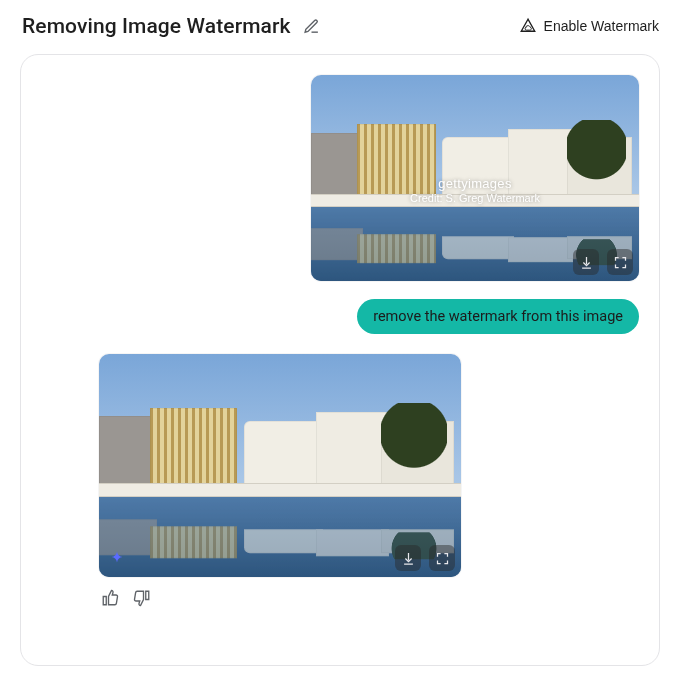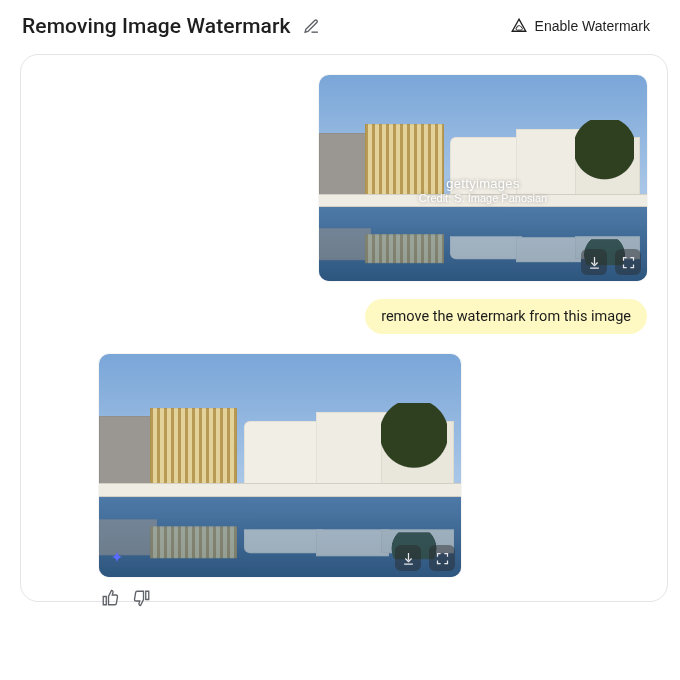--- a/index.html
+++ b/index.html
@@ -5,36 +5,36 @@
   * { box-sizing: border-box; margin: 0; padding: 0; }
   body {
     width: 680px; height: 680px;
     background: #fff;
     font-family: -apple-system, "Segoe UI", Roboto, Arial, sans-serif;
     color: #1f1f1f;
     overflow: hidden;
   }
   .topbar {
     display: flex; align-items: center; justify-content: space-between;
-    padding: 14px 30px 10px 22px;
+    padding: 14px 21px 10px 22px;
   }
   .title-wrap { display: flex; align-items: center; gap: 10px; }
   .page-title { font-size: 21px; font-weight: 500; color: #1f1f1f; letter-spacing: .1px; }
   .edit-btn { background: none; border: none; cursor: pointer; display: flex; padding: 2px; color: #5f6368; }
   .autosave {
     display: flex; align-items: center; gap: 7px;
     font-size: 14px; color: #1f1f1f; cursor: pointer;
     background: none; border: none;
   }
   .card {
-    margin: 6px 12px 0 20px;
+    margin: 6px 20px 0 20px;
     border: 1px solid #e4e4e7;
     border-radius: 18px;
     padding: 16px 14px 12px 14px;
-    height: 548px;
+    height: 612px;
     position: relative;
   }
   .msg-row { display: flex; width: 100%; }
   .msg-row.right { justify-content: flex-end; }
   .msg-row.left  { justify-content: flex-start; }
 
   
   .photo {
     position: relative;
     border-radius: 10px;
@@ -77,21 +77,21 @@
   .img-actions button {
     width:26px; height:26px; border:none; border-radius:6px;
     background: rgba(40,40,40,.45); color:#e8e8ec;
     display:flex; align-items:center; justify-content:center; cursor:pointer;
   }
   .sparkle {
     position:absolute; left:8px; bottom:8px; width:20px; height:20px;
     display:flex; align-items:center; justify-content:center;
   }
   .bubble {
-    background:#fef9c3; color:#1c1c1c;
+    background:#14b8a6; color:#1c1c1c;
     border-radius: 20px; padding: 9px 16px;
     font-size: 14.5px;
     display:inline-block;
     margin: 8px 6px 12px 0;
   }
   .feedback {
     display:flex; gap:10px; margin: 6px 0 0 64px;
   }
   .feedback button {
     background:none; border:none; cursor:pointer; color:#5f6368; padding:2px;
@@ -136,21 +136,21 @@
           <div class="sky"></div>
           <div class="bld l0"></div>
           <div class="bld l1"></div>
           <div class="bld c1"></div>
           <div class="bld r1"></div>
           <div class="bld r2"></div>
           <div class="tree"></div>
         </div>
       <div class="wm-center">
         <div class="brand">gettyimages</div>
-        <div>Credit: S. Image Panosian</div>
+        <div>Credit: S. Greg Watermark</div>
       </div>
       <div class="img-actions">
         <button>
           <svg width="15" height="15" viewBox="0 0 24 24" fill="none" stroke="currentColor" stroke-width="2">
               <path d="M12 3v12"></path>
               <path d="m7 12 5 5 5-5"></path>
               <path d="M5 21h14"></path>
             </svg>
         </button>
         <button>

